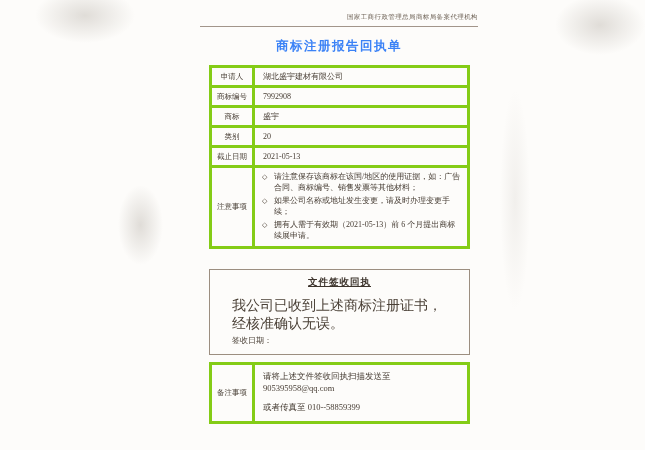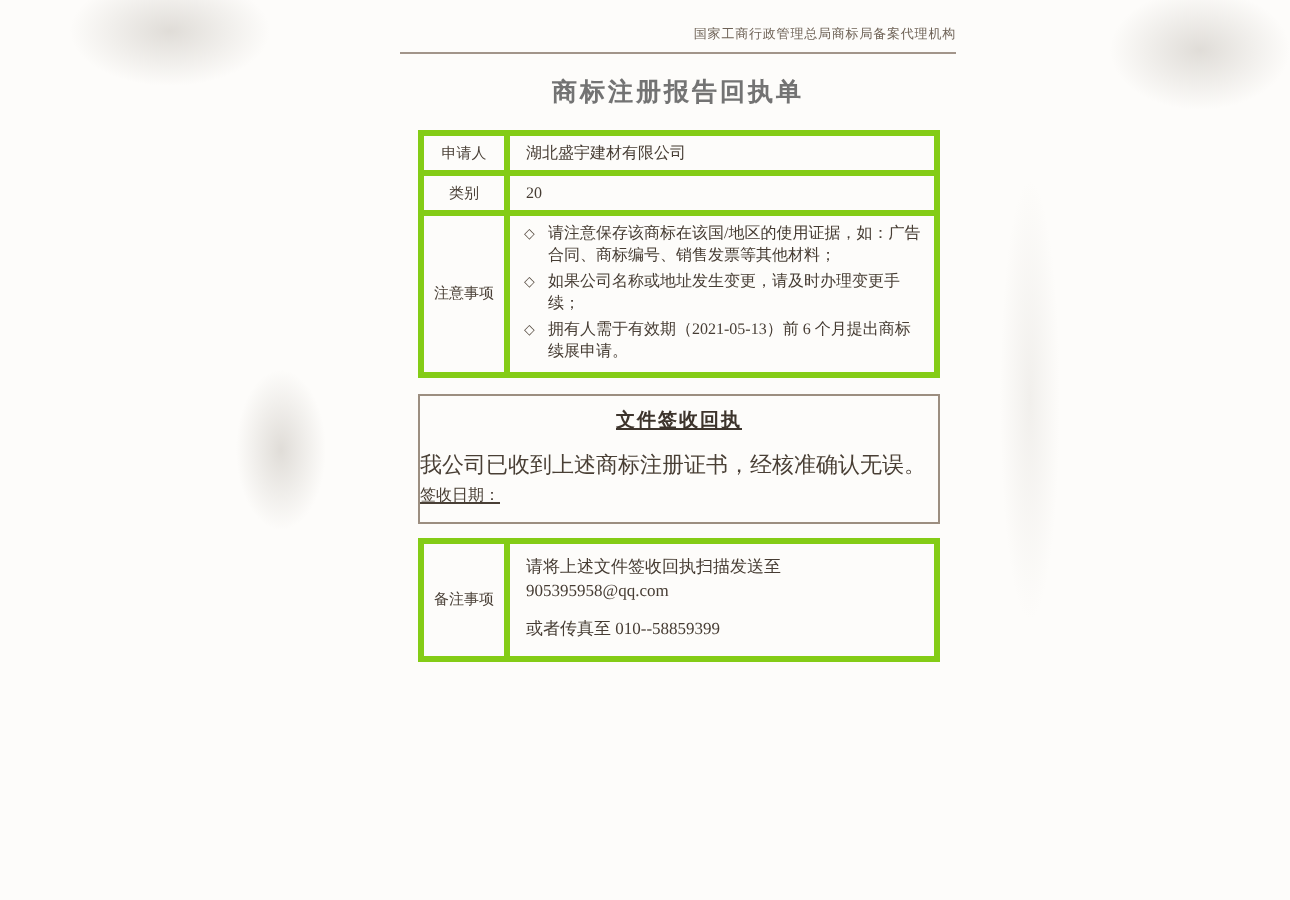--- a/index.html
+++ b/index.html
@@ -17,44 +17,44 @@
   #smudge-4{left:500px;top:90px;width:30px;height:220px;opacity:.4;}
 
   .doc{position:absolute;left:200px;top:13px;width:278px;}
 
   .agency-note{
     font-size:6.5px;letter-spacing:.4px;text-align:right;color:#6e6256;
     border-bottom:1px solid #a2958a;padding-bottom:4px;
   }
   .title{
     margin:11px 0 0;text-align:center;font-size:12.5px;font-weight:bold;
-    letter-spacing:1.5px;color:#737373;
+    letter-spacing:1.5px;color:#3b82f6;
   }
 
   table{border-collapse:collapse;table-layout:fixed;width:261px;margin:10px 0 0 9px;}
   td{border:3px solid #84cc16;vertical-align:middle;}
   td.lbl{width:38px;text-align:center;font-size:7.5px;color:#4a4037;padding:2px 1px;}
   td.val{font-size:8px;color:#463c33;padding:2px 4px 2px 8px;}
   tr.data-row td{height:13px;}
 
   td.notes-cell{padding:4px 4px 5px 6px;}
   .note-item{position:relative;padding-left:13px;line-height:10.5px;font-size:8px;margin-top:3px;}
   .note-item:first-child{margin-top:0;}
   .note-bullet{position:absolute;left:1px;top:0;font-size:7px;color:#574c41;}
 
   .receipt-box{
-    box-sizing:border-box;border:1px solid #9c8e80;width:261px;margin:8px 0 0 9px;
-    padding:6px 0 8px;
+    box-sizing:border-box;border:1px solid #9c8e80;width:261px;margin:20px 0 0 9px;
+    padding:6px 22px 8px;
   }
   .receipt-title{text-align:center;font-size:9.5px;font-weight:bold;letter-spacing:1px;
     text-decoration:underline;color:#3d342c;}
-  .receipt-statement{font-size:11px;margin-top:8px;}
+  .receipt-statement{font-size:14px;margin-top:8px;}
   .seal-label{font-size:8px;margin-top:25px;}
   .signer-label{font-size:8px;margin-top:21px;}
-  .sign-date-label{font-size:8px;margin-top:2px;text-decoration:underline;}
+  .sign-date-label{font-size:8px;margin-top:2px;}
 
   .remarks-table{margin-top:7px;}
   td.remarks-val{padding:6px 4px 7px 8px;font-size:8.5px;}
   .remarks-line-2{margin-top:9px;}
 </style>
 </head>
 <body>
 
 <div class="smudge" id="smudge-1"></div>
 <div class="smudge" id="smudge-2"></div>
@@ -67,22 +67,34 @@
 
   <div class="title">商标注册报告回执单</div>
 
   <table class="info-table">
     <tbody>
       <tr class="data-row">
         <td class="lbl">申请人</td>
         <td class="val">湖北盛宇建材有限公司</td>
       </tr>
       <tr class="data-row">
+        <td class="lbl">商标编号</td>
+        <td class="val">7992908</td>
+      </tr>
+      <tr class="data-row">
+        <td class="lbl">商标</td>
+        <td class="val">盛宇</td>
+      </tr>
+      <tr class="data-row">
         <td class="lbl">类别</td>
         <td class="val">20</td>
+      </tr>
+      <tr class="data-row">
+        <td class="lbl">截止日期</td>
+        <td class="val">2021-05-13</td>
       </tr>
       <tr>
         <td class="lbl">注意事项</td>
         <td class="val notes-cell">
           <div class="note-item">
             <span class="note-bullet">◇</span><span>请注意保存该商标在该国/地区的使用证据，如：广告合同、商标编号、销售发票等其他材料；</span>
           </div>
           <div class="note-item">
             <span class="note-bullet">◇</span><span>如果公司名称或地址发生变更，请及时办理变更手续；</span>
           </div>

